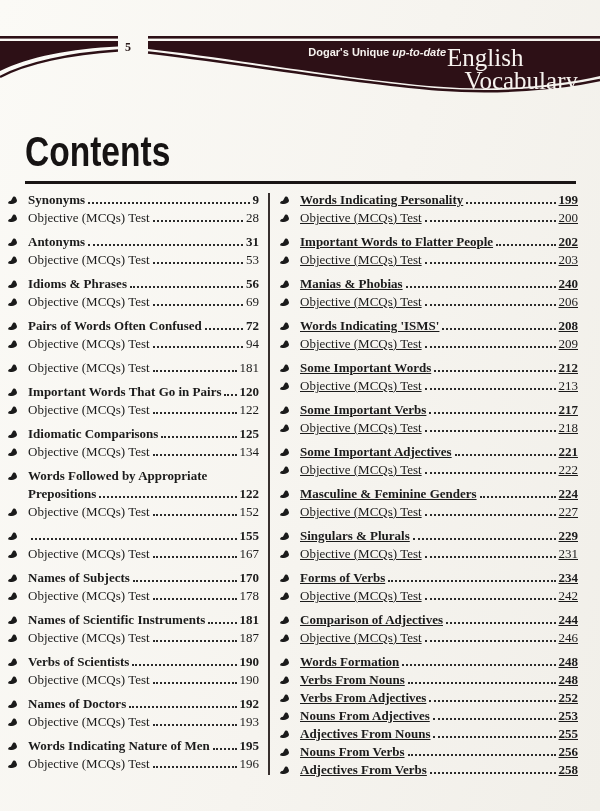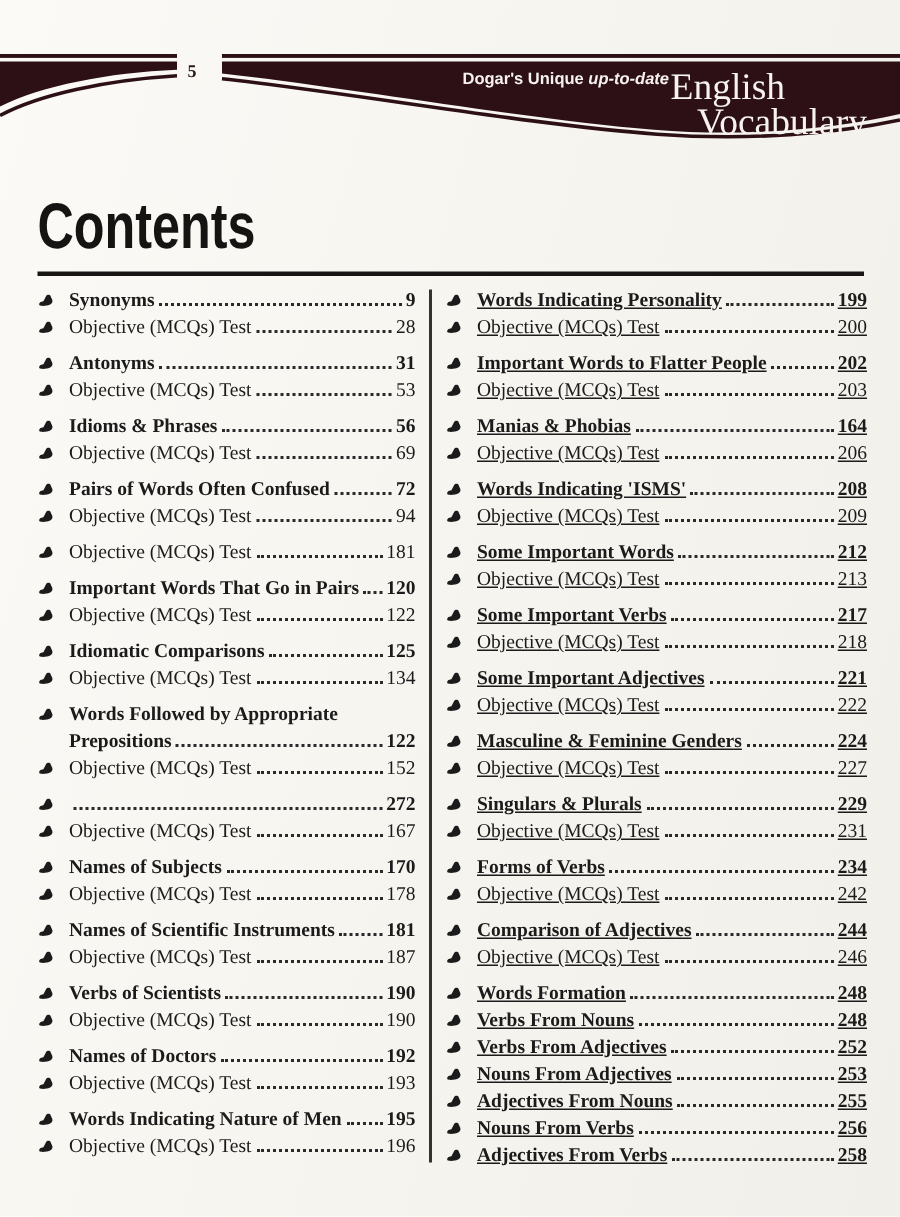--- a/index.html
+++ b/index.html
@@ -33,21 +33,21 @@
   }
   .title-rule{
     margin:8px 0 0 25px;
     width:551px;height:3px;
     background:#1a1515;
   }
   
   .toc{
     display:flex;
     align-items:stretch;
-    padding:7px 22px 0 25px;
+    padding:7px 22px 0 7px;
   }
   .col{min-width:0;}
   .col-left{flex:0 0 252px;}
   .col-right{flex:1 1 auto;text-decoration:underline;}
   .col-divider{
     flex:0 0 2px;
     background:#38302e;
     margin:2px 9px 4px 9px;
   }
   .group{margin-bottom:6px;}
@@ -271,21 +271,21 @@
           </div>
         </div>
         <div class="group">
           <div class="row bold">
             <span class="bullet">
               <svg viewBox="0 0 12 12" width="11" height="11" xmlns="http://www.w3.org/2000/svg">
                 <path d="M1.4 9.3 C0.7 7.7 2.2 6.5 4.3 6.3 L6.1 2.9 C6.5 1.6 8.7 1.2 9.5 2.5 L10.7 5.3 C11.5 7.3 9.7 9.1 6.9 9.5 C4.8 9.8 2.3 9.9 1.4 9.3 Z" fill="#1b1b1b"></path>
               </svg>
             </span>
             <span class="leader"></span>
-            <span class="pagenum">272</span>
+            <span class="pagenum">155</span>
           </div>
           <div class="row">
             <span class="bullet">
               <svg viewBox="0 0 12 12" width="11" height="11" xmlns="http://www.w3.org/2000/svg">
                 <path d="M1.4 9.3 C0.7 7.7 2.2 6.5 4.3 6.3 L6.1 2.9 C6.5 1.6 8.7 1.2 9.5 2.5 L10.7 5.3 C11.5 7.3 9.7 9.1 6.9 9.5 C4.8 9.8 2.3 9.9 1.4 9.3 Z" fill="#1b1b1b"></path>
               </svg>
             </span>
             <span class="label">Objective (MCQs) Test</span>
             <span class="leader"></span>
             <span class="pagenum">167</span>
@@ -450,21 +450,21 @@
         </div>
         <div class="group">
           <div class="row bold">
             <span class="bullet">
               <svg viewBox="0 0 12 12" width="11" height="11" xmlns="http://www.w3.org/2000/svg">
                 <path d="M1.4 9.3 C0.7 7.7 2.2 6.5 4.3 6.3 L6.1 2.9 C6.5 1.6 8.7 1.2 9.5 2.5 L10.7 5.3 C11.5 7.3 9.7 9.1 6.9 9.5 C4.8 9.8 2.3 9.9 1.4 9.3 Z" fill="#1b1b1b"></path>
               </svg>
             </span>
             <span class="label">Manias &amp; Phobias</span>
             <span class="leader"></span>
-            <span class="pagenum">164</span>
+            <span class="pagenum">240</span>
           </div>
           <div class="row">
             <span class="bullet">
               <svg viewBox="0 0 12 12" width="11" height="11" xmlns="http://www.w3.org/2000/svg">
                 <path d="M1.4 9.3 C0.7 7.7 2.2 6.5 4.3 6.3 L6.1 2.9 C6.5 1.6 8.7 1.2 9.5 2.5 L10.7 5.3 C11.5 7.3 9.7 9.1 6.9 9.5 C4.8 9.8 2.3 9.9 1.4 9.3 Z" fill="#1b1b1b"></path>
               </svg>
             </span>
             <span class="label">Objective (MCQs) Test</span>
             <span class="leader"></span>
             <span class="pagenum">206</span>

